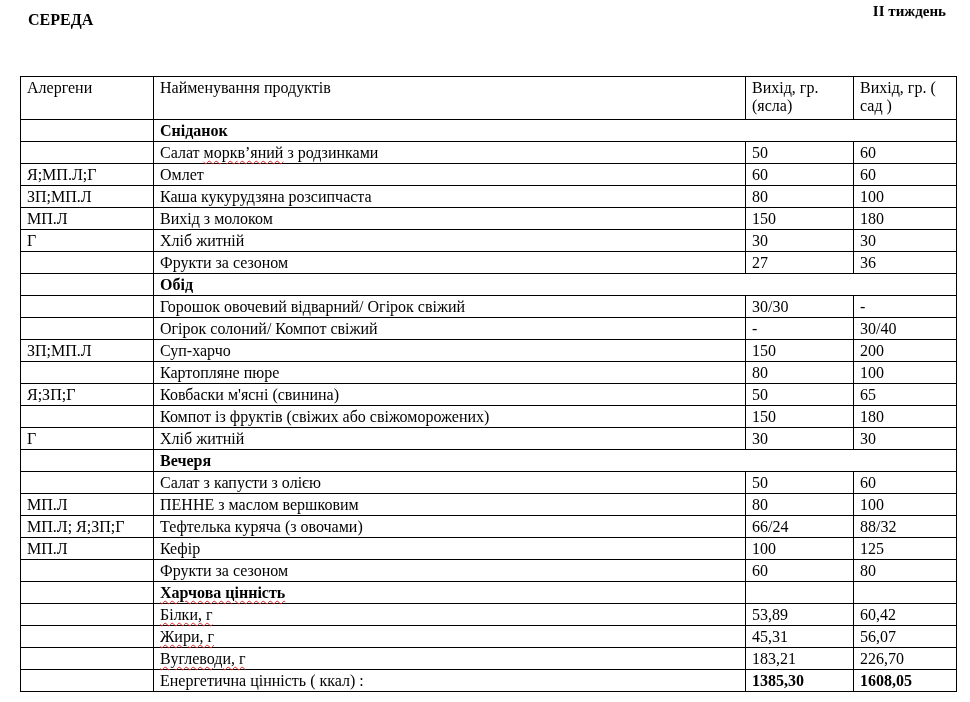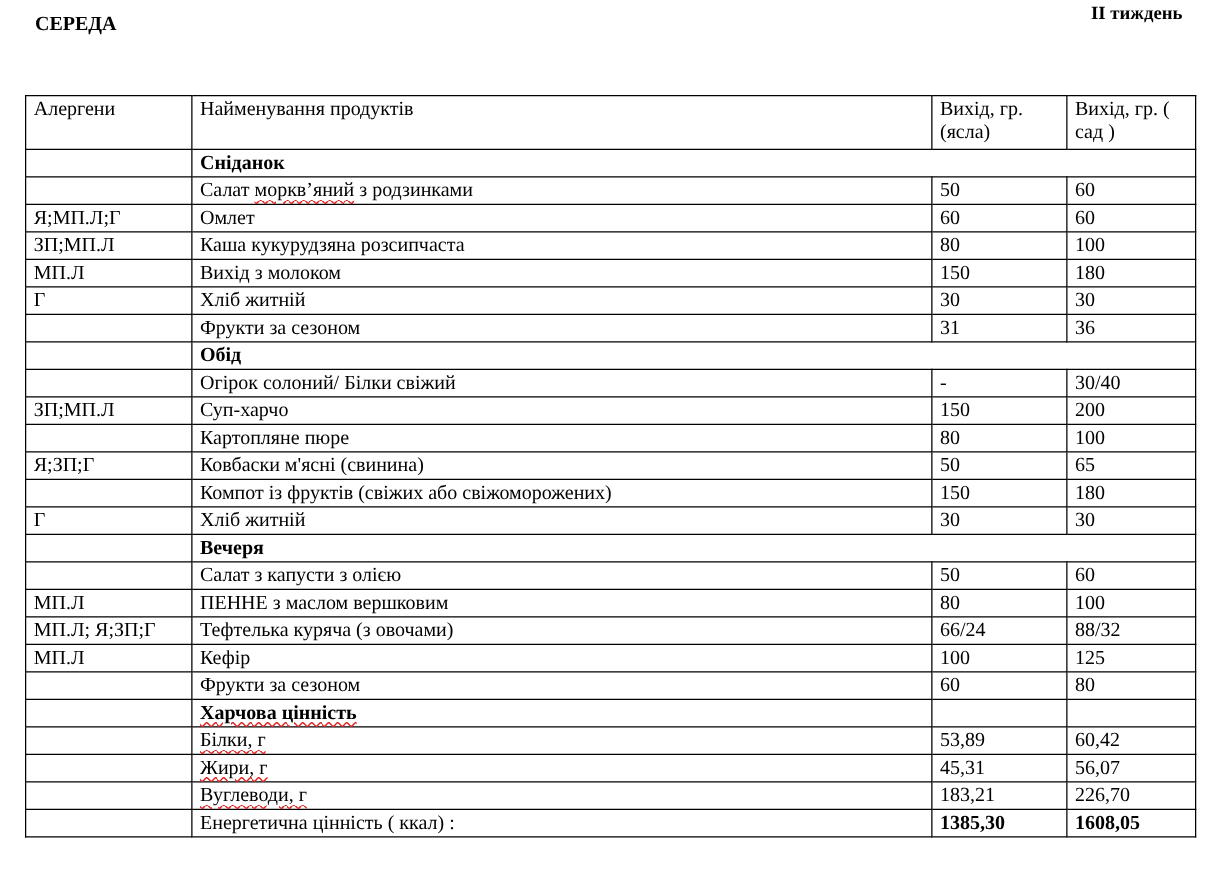--- a/index.html
+++ b/index.html
@@ -95,31 +95,37 @@
     </tr>
     <tr>
       <td>Г</td>
       <td>Хліб житній</td>
       <td class="num">30</td>
       <td class="num">30</td>
     </tr>
     <tr>
       <td></td>
       <td>Фрукти за сезоном</td>
-      <td class="num">31</td>
+      <td class="num">27</td>
       <td class="num">36</td>
     </tr>
 
     <tr>
       <td></td>
       <td colspan="3" class="bold">Обід</td>
     </tr>
     <tr>
       <td></td>
-      <td>Огірок солоний/ Білки свіжий</td>
+      <td>Горошок овочевий відварний/ Огірок свіжий</td>
+      <td class="num">30/30</td>
+      <td class="num">-</td>
+    </tr>
+    <tr>
+      <td></td>
+      <td>Огірок солоний/ Компот свіжий</td>
       <td class="num">-</td>
       <td class="num">30/40</td>
     </tr>
     <tr>
       <td>ЗП;МП.Л</td>
       <td>Суп-харчо</td>
       <td class="num">150</td>
       <td class="num">200</td>
     </tr>
     <tr>

